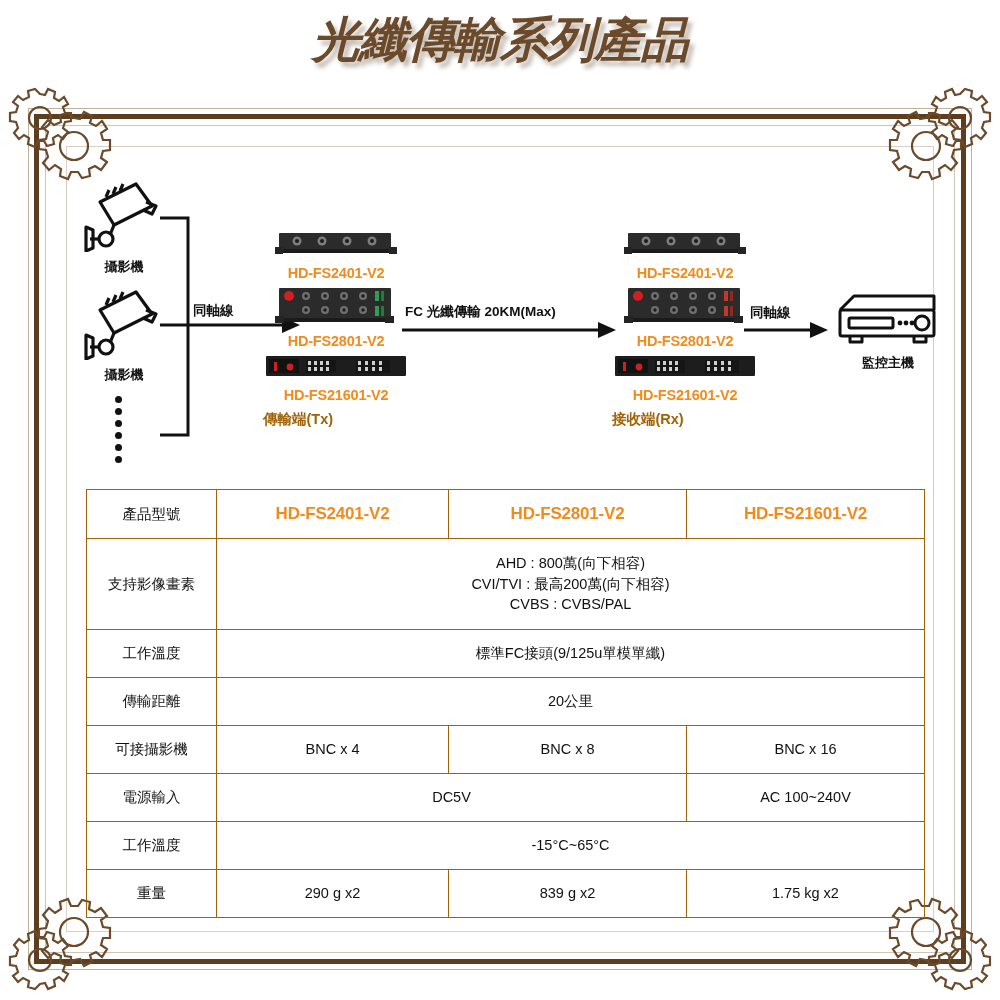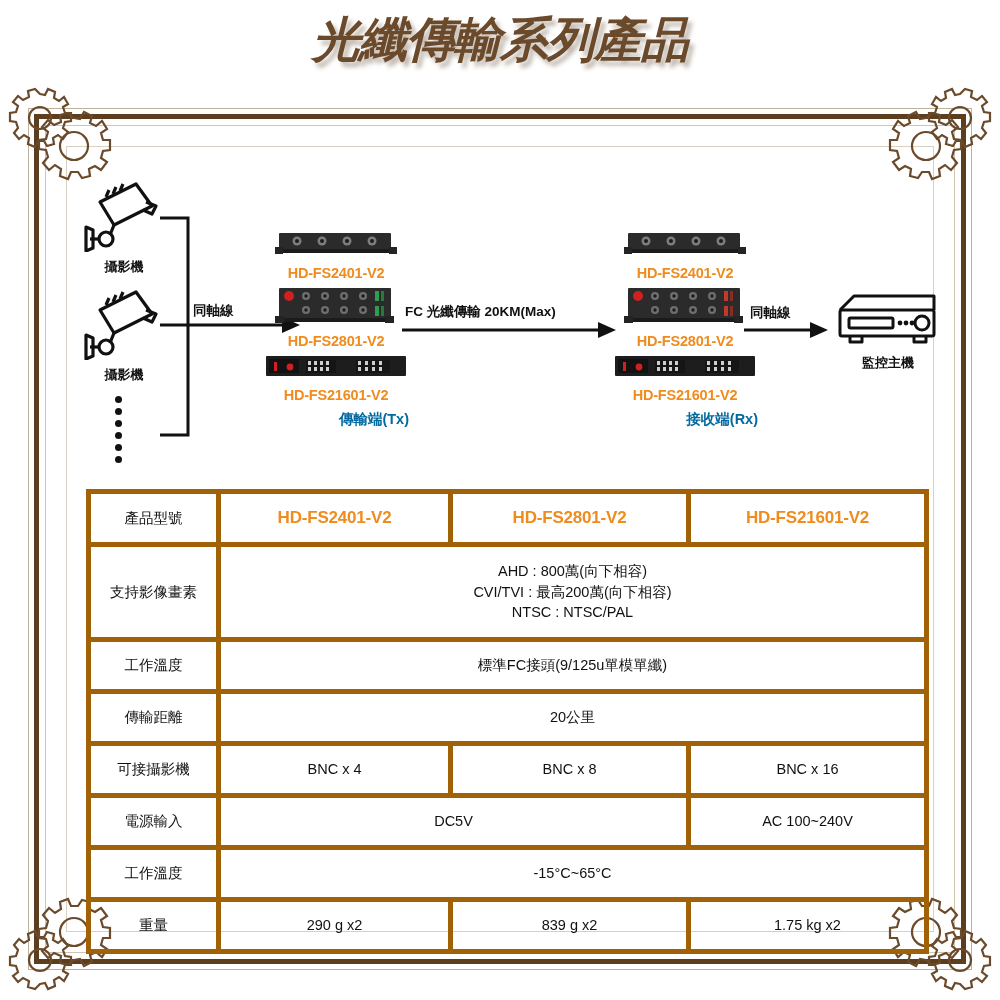--- a/index.html
+++ b/index.html
@@ -94,25 +94,25 @@
   }
   .model-label {
     color: #F08B1D;
     font-weight: bold;
     font-size: 14.5px;
     letter-spacing: -0.2px;
     white-space: nowrap;
     text-align: center;
   }
   .end-label {
-    color: #0369a1;
+    color: #a16207;
     font-weight: bold;
     font-size: 14.5px;
     white-space: nowrap;
-    text-align: right;
+    text-align: left;
   }
   .link-label {
     font-size: 13.5px;
     font-weight: bold;
     color: #111;
     white-space: nowrap;
   }
   .dots-col {
     display: flex;
     flex-direction: column;
@@ -131,21 +131,21 @@
   .spec-table {
     position: absolute;
     left: 86px;
     top: 489px;
     width: 838px;
     border-collapse: collapse;
     table-layout: fixed;
     font-size: 14.5px;
   }
   .spec-table td {
-    border: 5px solid #a16207;
+    border: 1px solid #a16207;
     text-align: center;
     vertical-align: middle;
     padding: 6px 0;
     line-height: 1.42;
     color: #111;
   }
   .spec-table td.rowhead {
     width: 130px;
     font-size: 14.5px;
   }
@@ -476,21 +476,21 @@
       <td class="model">HD-FS2401-V2</td>
       <td class="model">HD-FS2801-V2</td>
       <td class="model">HD-FS21601-V2</td>
     </tr>
 
     <tr class="tall">
       <td class="rowhead">支持影像畫素</td>
       <td colspan="3">
         <div>AHD : 800萬(向下相容)</div>
         <div>CVI/TVI : 最高200萬(向下相容)</div>
-        <div>NTSC : NTSC/PAL</div>
+        <div>CVBS : CVBS/PAL</div>
       </td>
     </tr>
 
 
     <tr class="std">
       <td class="rowhead">工作溫度</td>
       <td colspan="3">標準FC接頭(9/125u單模單纖)</td>
     </tr>
 
     <tr class="std">

